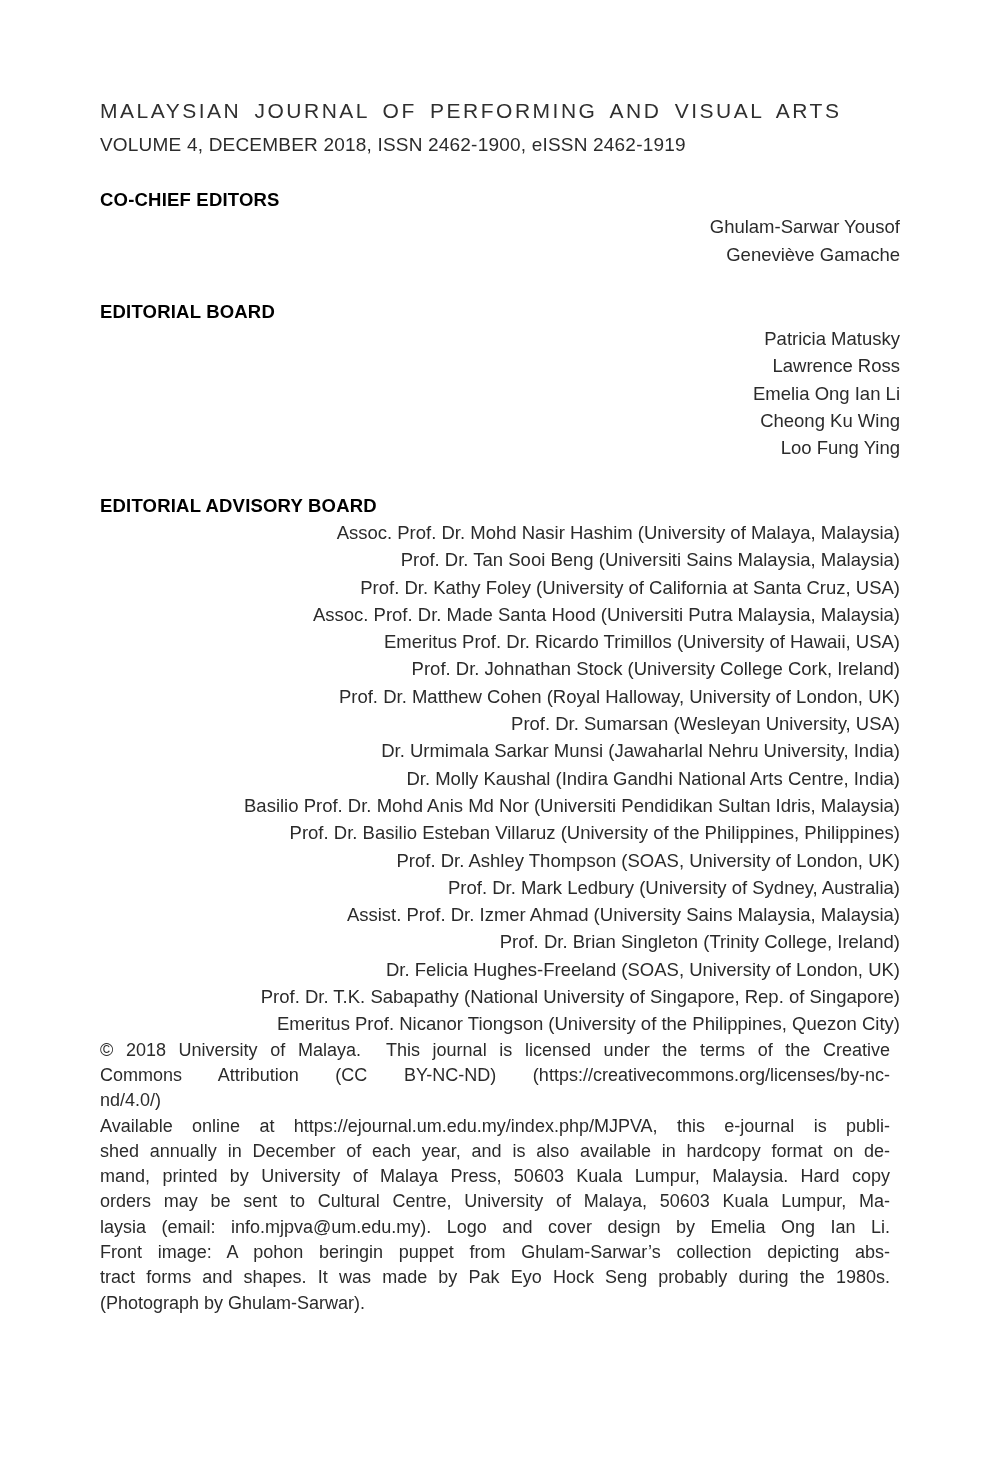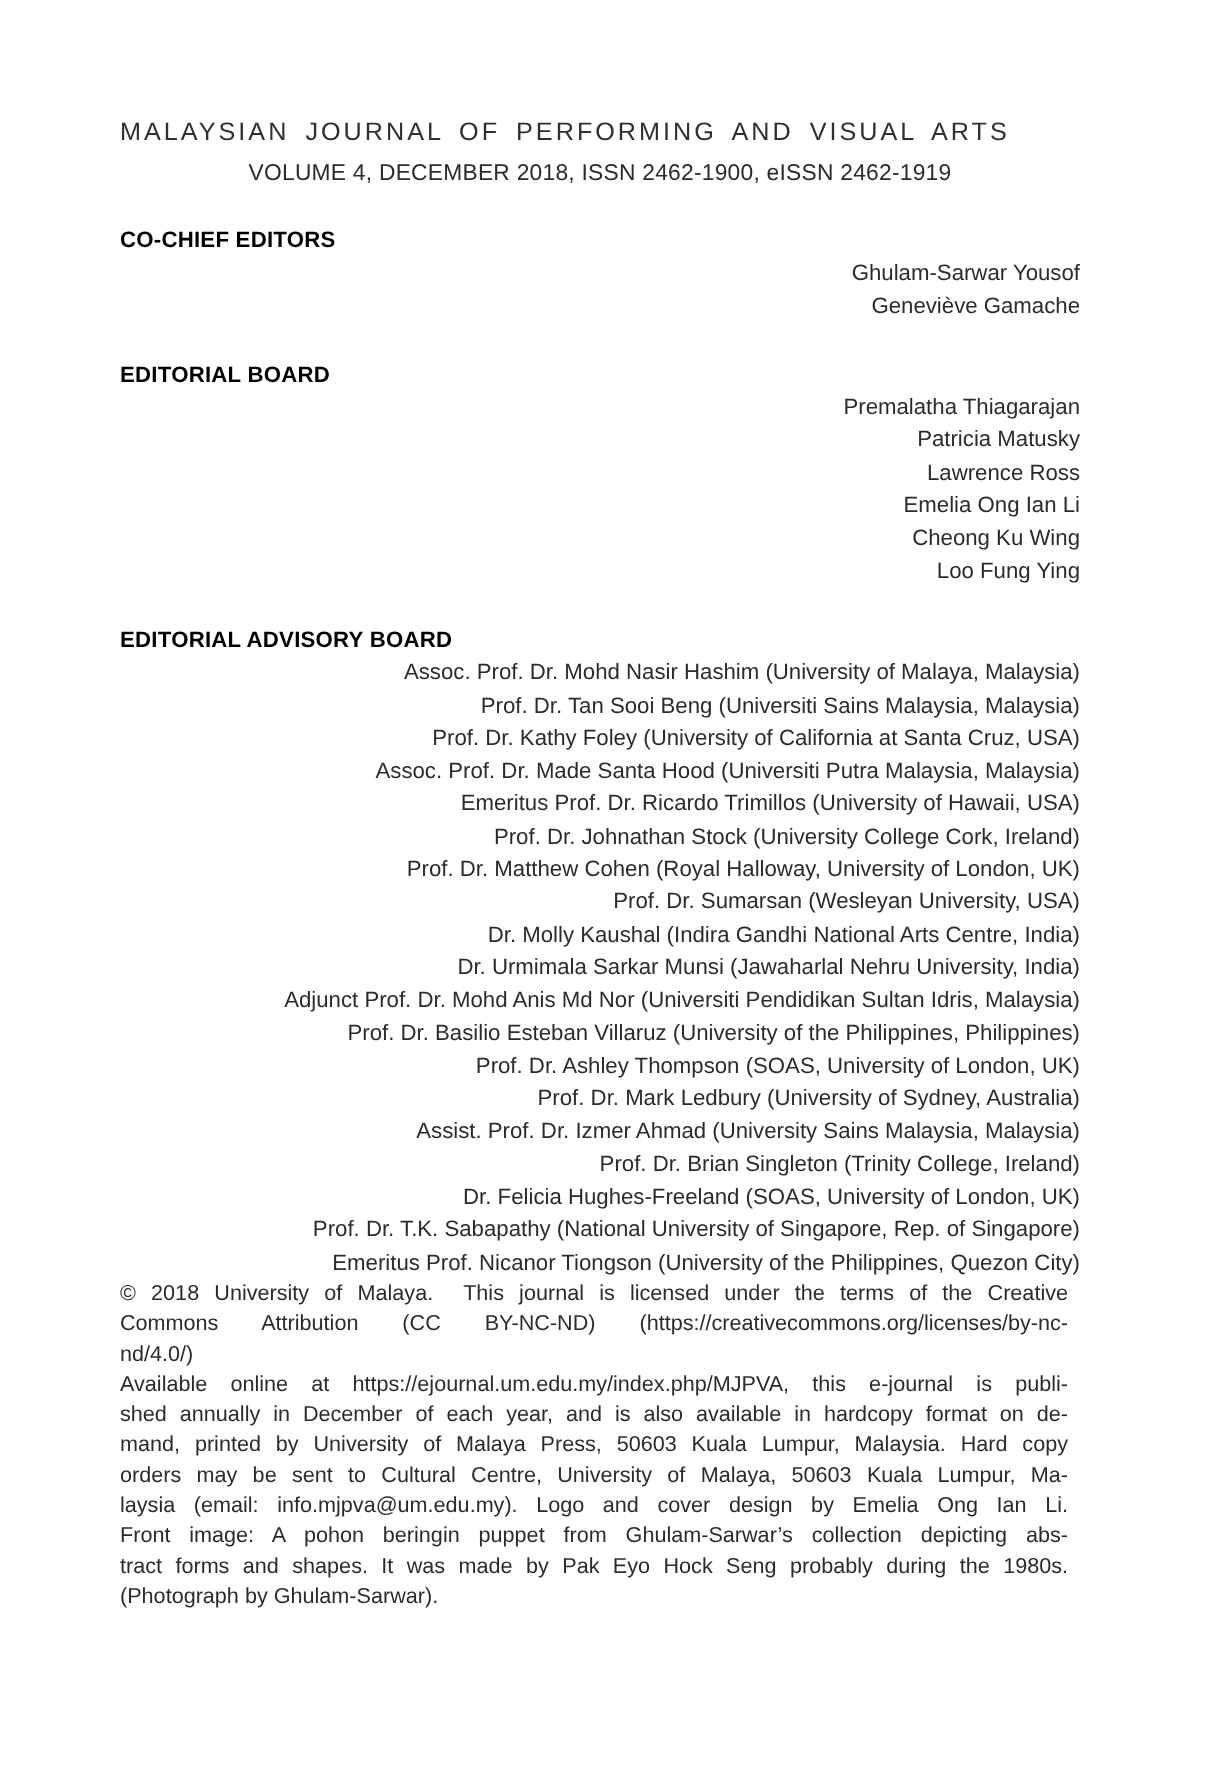--- a/index.html
+++ b/index.html
@@ -33,21 +33,20 @@
     line-height: 24px;
     margin: 0;
   }
   .journal-subtitle {
     font-size: 19px;
     font-weight: 400;
     letter-spacing: 0.2px;
     color: #2b2b2b;
     line-height: 23px;
     margin-top: 10px;
-    text-align: center;
   }
 
   
   .section { margin-top: 30px; }
   .section-heading {
     font-size: 18.5px;
     font-weight: 700;
     letter-spacing: 0.2px;
     line-height: 27.3px;
     color: #000000;
@@ -88,43 +87,42 @@
     <h2 class="section-heading">CO-CHIEF EDITORS</h2>
     <div class="name-list">
         <div>Ghulam-Sarwar Yousof</div>
         <div>Geneviève Gamache</div>
       </div>
   </section>
 
   <section class="section">
     <h2 class="section-heading">EDITORIAL BOARD</h2>
     <div class="name-list">
-        <div>Premalatha Thiagarajan</div>
         <div>Patricia Matusky</div>
         <div>Lawrence Ross</div>
         <div>Emelia Ong Ian Li</div>
         <div>Cheong Ku Wing</div>
         <div>Loo Fung Ying</div>
       </div>
   </section>
 
   <section class="section">
     <h2 class="section-heading">EDITORIAL ADVISORY BOARD</h2>
     <div class="name-list">
         <div>Assoc. Prof. Dr. Mohd Nasir Hashim (University of Malaya, Malaysia)</div>
         <div>Prof. Dr. Tan Sooi Beng (Universiti Sains Malaysia, Malaysia)</div>
         <div>Prof. Dr. Kathy Foley (University of California at Santa Cruz, USA)</div>
         <div>Assoc. Prof. Dr. Made Santa Hood (Universiti Putra Malaysia, Malaysia)</div>
         <div>Emeritus Prof. Dr. Ricardo Trimillos (University of Hawaii, USA)</div>
         <div>Prof. Dr. Johnathan Stock (University College Cork, Ireland)</div>
         <div>Prof. Dr. Matthew Cohen (Royal Halloway, University of London, UK)</div>
         <div>Prof. Dr. Sumarsan (Wesleyan University, USA)</div>
+        <div>Dr. Urmimala Sarkar Munsi (Jawaharlal Nehru University, India)</div>
         <div>Dr. Molly Kaushal (Indira Gandhi National Arts Centre, India)</div>
-        <div>Dr. Urmimala Sarkar Munsi (Jawaharlal Nehru University, India)</div>
-        <div>Adjunct Prof. Dr. Mohd Anis Md Nor (Universiti Pendidikan Sultan Idris, Malaysia)</div>
+        <div>Basilio Prof. Dr. Mohd Anis Md Nor (Universiti Pendidikan Sultan Idris, Malaysia)</div>
         <div>Prof. Dr. Basilio Esteban Villaruz (University of the Philippines, Philippines)</div>
         <div>Prof. Dr. Ashley Thompson (SOAS, University of London, UK)</div>
         <div>Prof. Dr. Mark Ledbury (University of Sydney, Australia)</div>
         <div>Assist. Prof. Dr. Izmer Ahmad (University Sains Malaysia, Malaysia)</div>
         <div>Prof. Dr. Brian Singleton (Trinity College, Ireland)</div>
         <div>Dr. Felicia Hughes-Freeland (SOAS, University of London, UK)</div>
         <div>Prof. Dr. T.K. Sabapathy (National University of Singapore, Rep. of Singapore)</div>
         <div>Emeritus Prof. Nicanor Tiongson (University of the Philippines, Quezon City)</div>
       </div>
   </section>

